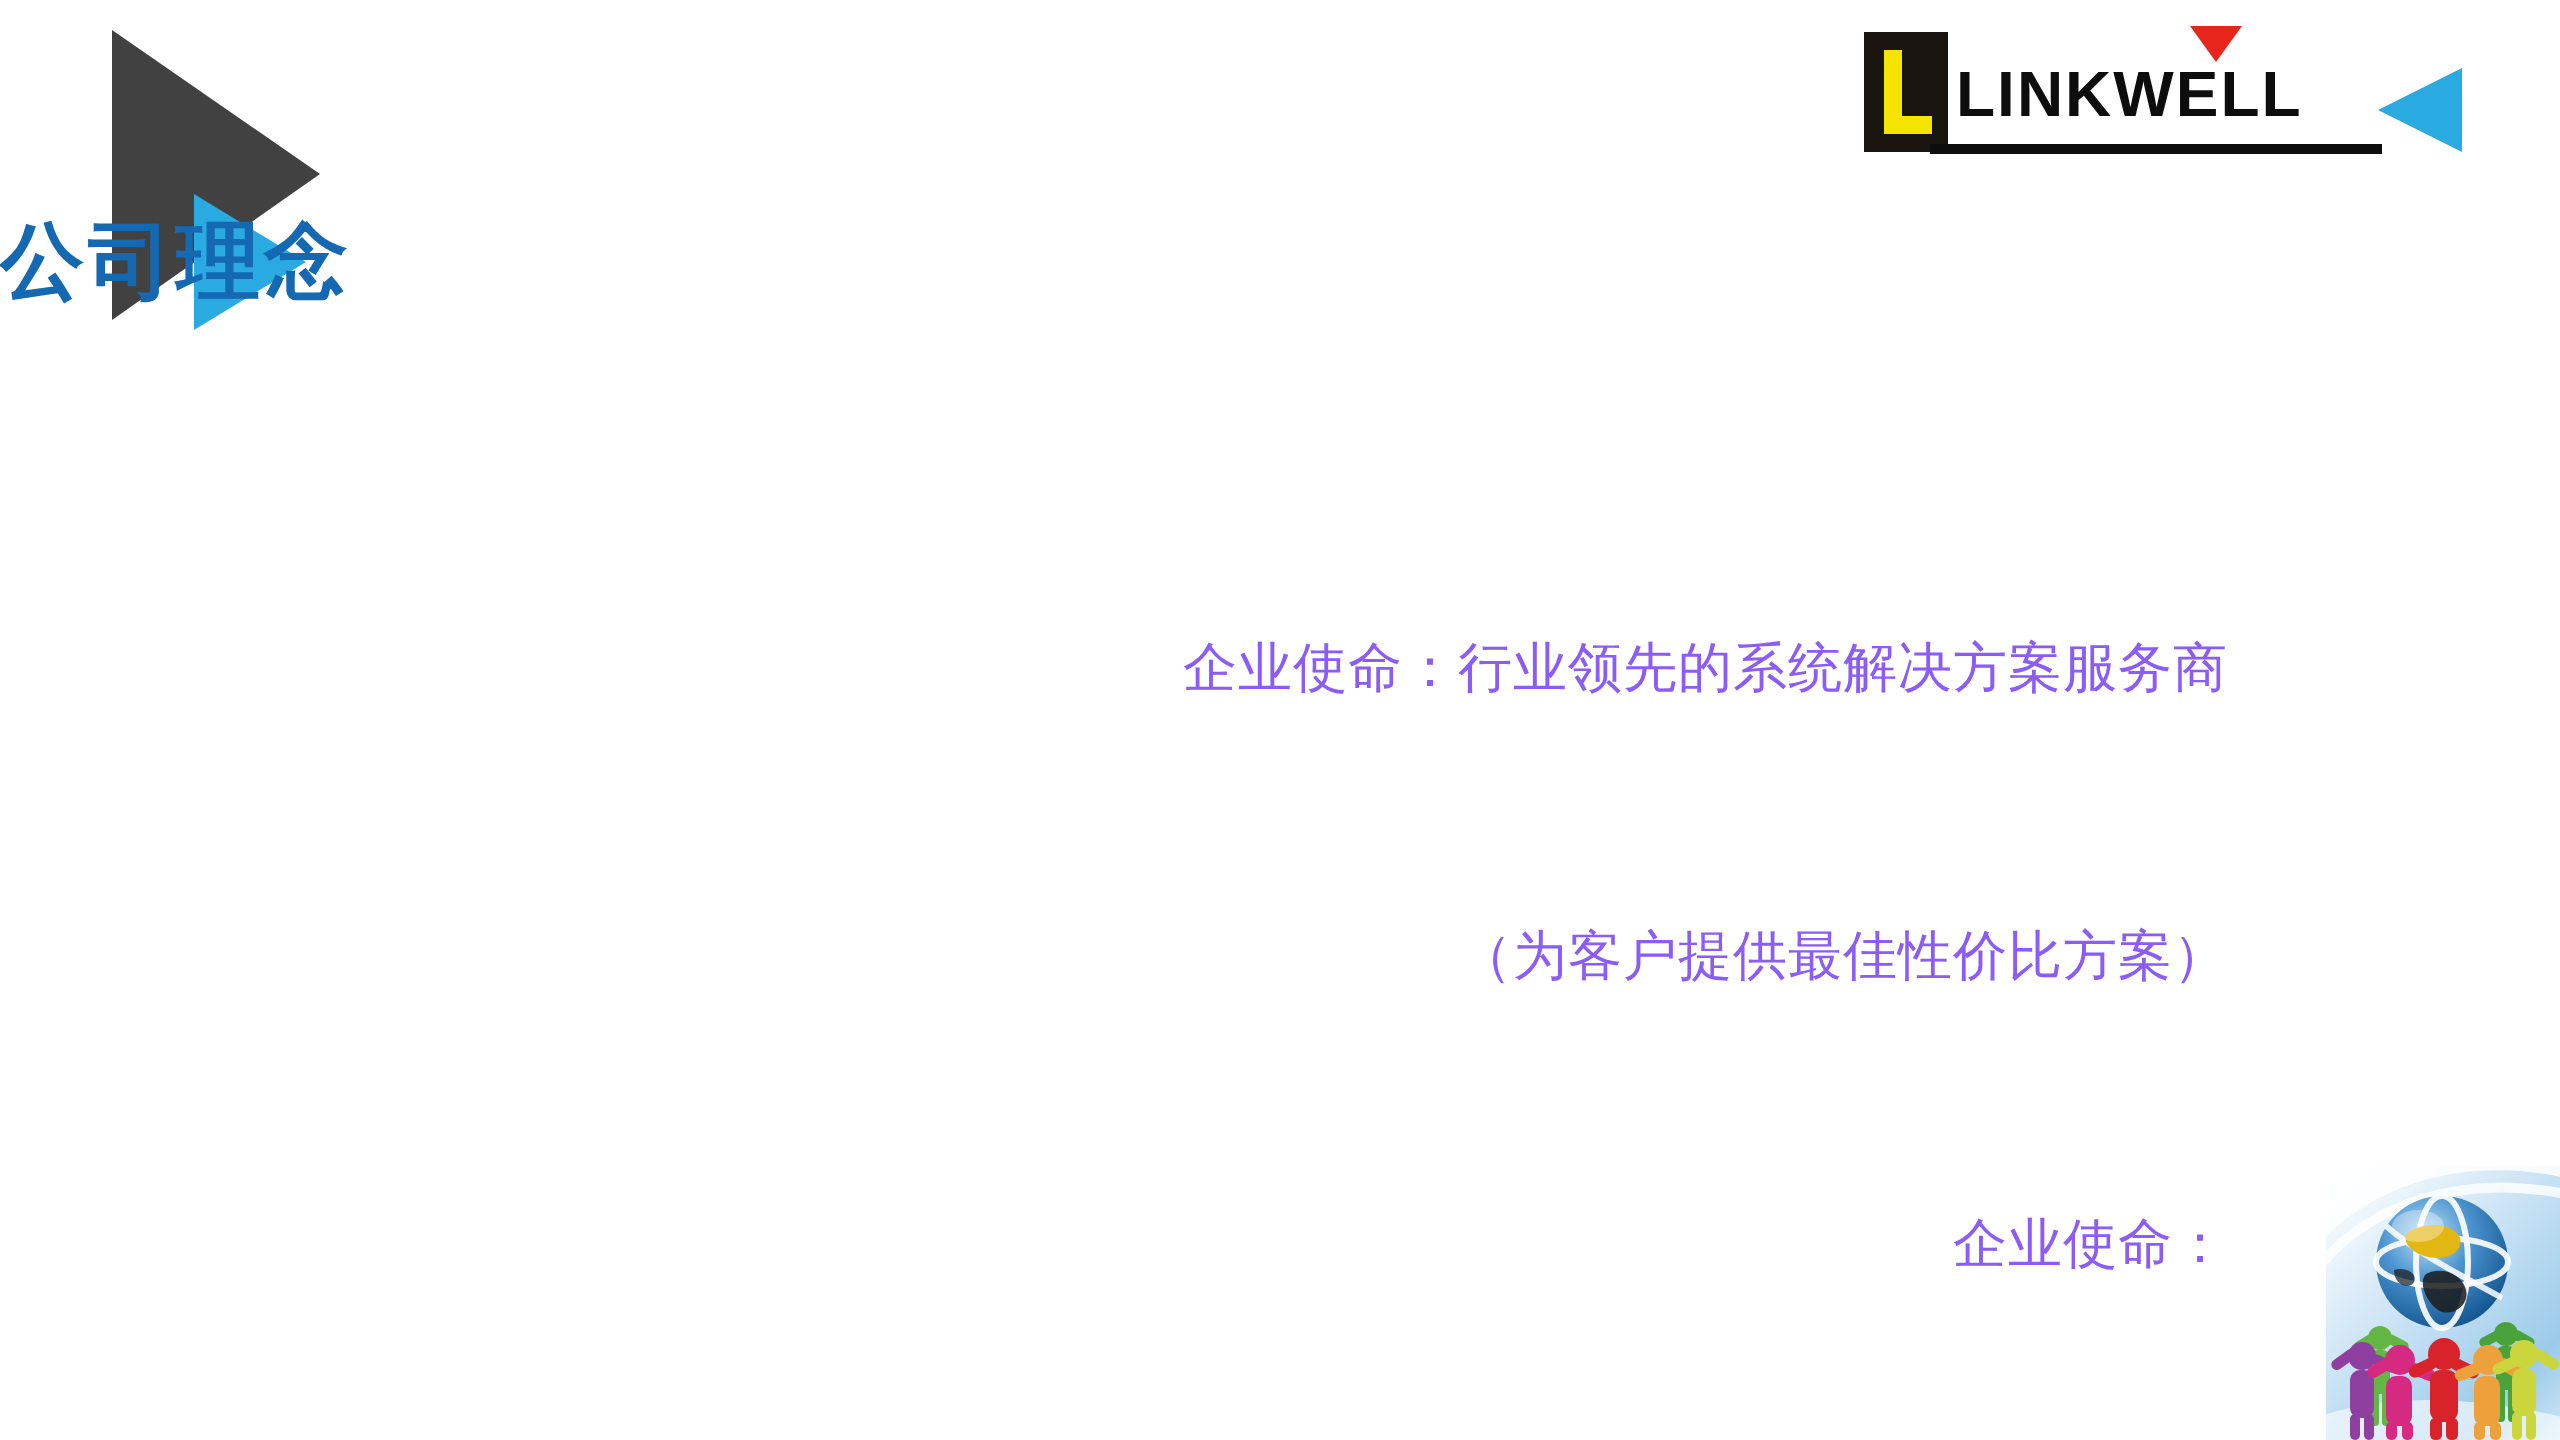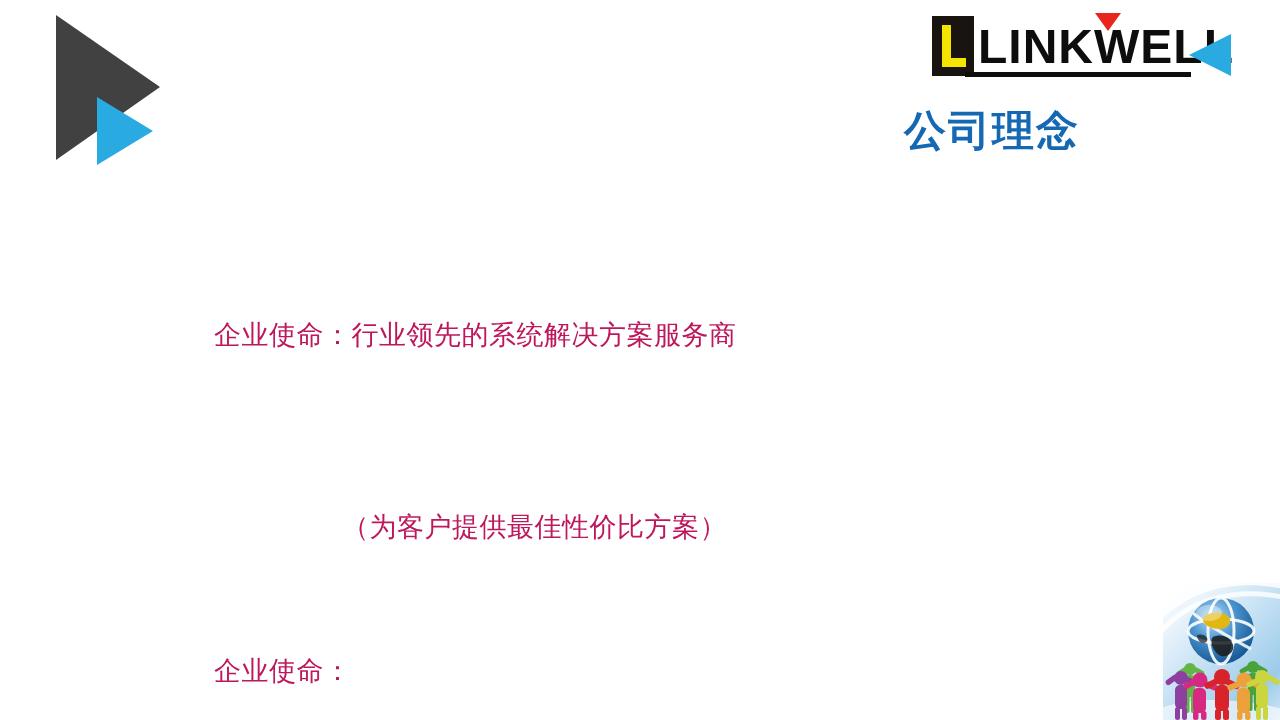--- a/index.html
+++ b/index.html
@@ -77,21 +77,21 @@
     border-left: 9px solid #f5e400;
     border-bottom: 9px solid #f5e400;
     box-sizing: border-box;
   }
   #logo-wordmark {
     position: absolute;
     left: 53px;
     top: 16px;
     font-family: "Liberation Sans", "DejaVu Sans", sans-serif;
     font-weight: bold;
-    font-size: 48px;
+    font-size: 32px;
     line-height: 46px;
     letter-spacing: 1px;
     color: #0d0d0d;
     white-space: nowrap;
   }
   #logo-bar {
     position: absolute;
     left: 40px;
     top: 64px;
     width: 226px;
@@ -116,21 +116,21 @@
     border-bottom: 21px solid transparent;
     border-right: 42px solid #29abe2;
   }
 
   
   #slide-title {
     position: absolute;
     left: 0;
     top: 105px;
     width: 1080px;
-    text-align: right;
+    text-align: left;
     font-family: "DejaVu Sans", "Liberation Sans", sans-serif;
     font-weight: bold;
     font-size: 42px;
     line-height: 52px;
     color: #1568b2;
     letter-spacing: 2px;
   }
 
   
   #body-block {
@@ -138,28 +138,29 @@
     left: 214px;
     top: 215px;
     width: 900px;
     color: #4572a7;
     font-size: 27px;
     line-height: 48px;
     white-space: pre;
   }
   .body-line {
     font-family: "DejaVu Serif", "Liberation Serif", serif;
-    color: #be185d;
+    color: #8b5cf6;
     font-size: 27px;
     height: 48px;
     line-height: 48px;
     white-space: pre;
     letter-spacing: 0.5px;
-  }
-  .indent-1 { padding-left: 128px; margin-top: 48px; }
+    text-align: right;
+  }
+  .indent-1 { padding-left: 128px; }
 
   
   #clipart {
     position: absolute;
     left: 1163px;
     top: 583px;
     width: 117px;
     height: 137px;
     overflow: hidden;
     background: linear-gradient(135deg,#ffffff 0%,#e8f3fb 22%,#bcdcf2 55%,#9ccbe9 80%,#cfe7f6 100%);

